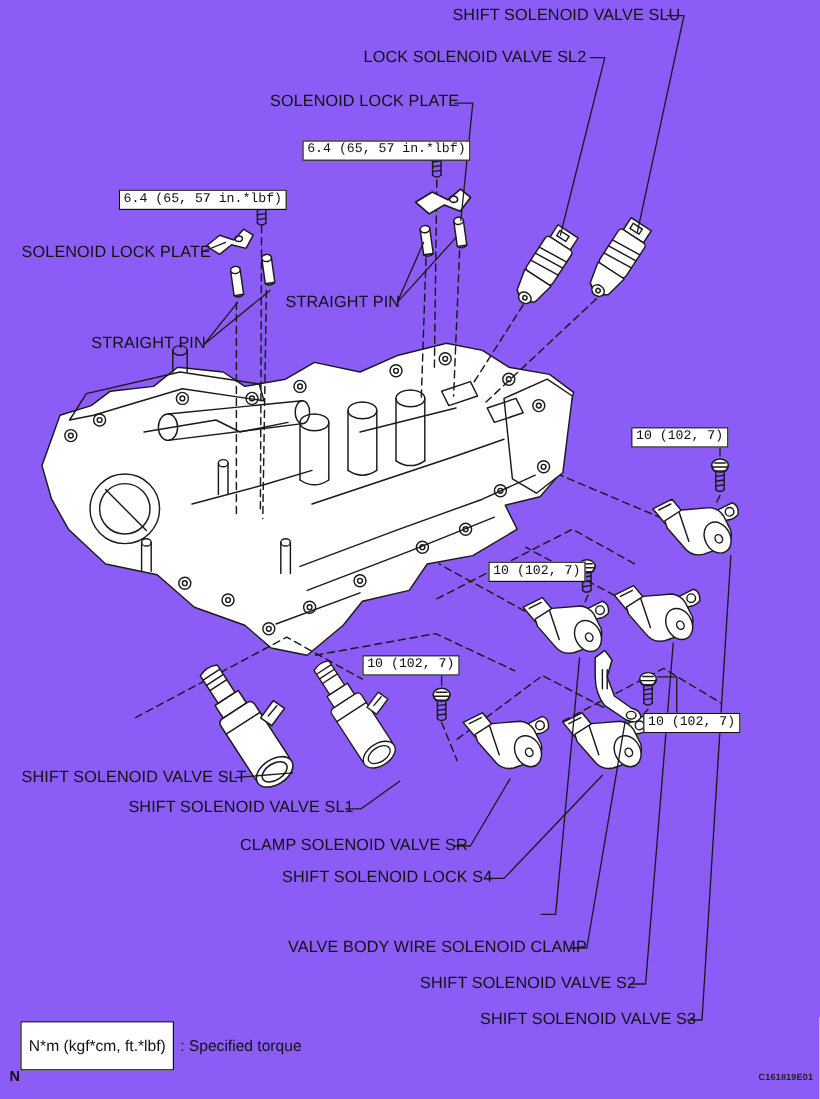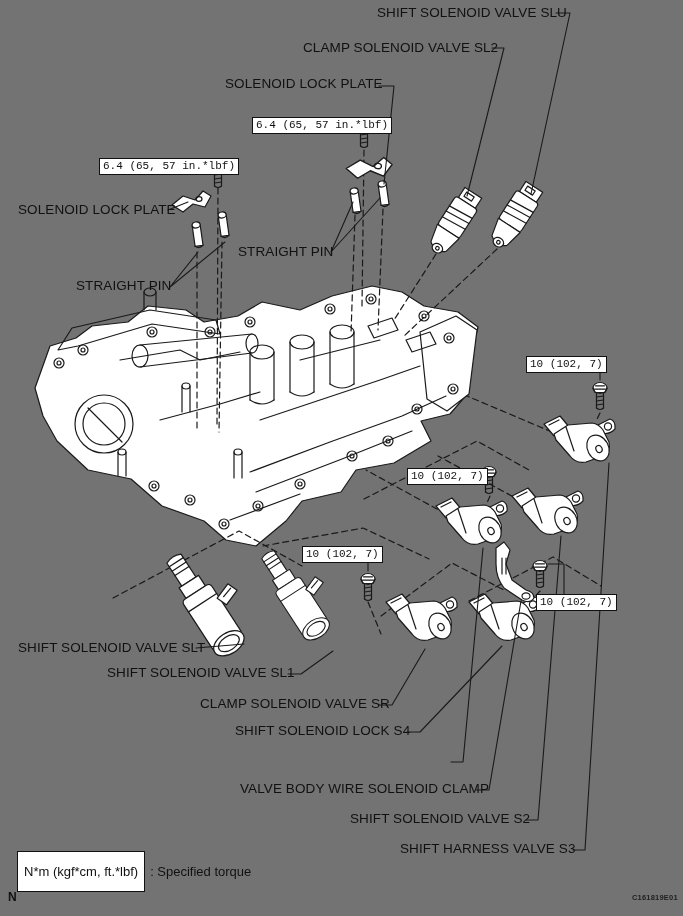--- a/index.html
+++ b/index.html
@@ -1,17 +1,17 @@
 <!DOCTYPE html>
 <html><head>
 <meta charset="utf-8">
 <style>
   html,body { margin:0; padding:0; background:#ffffff; }
   .stage {
-    position:relative; width:683px; height:916px; background:#737373;
+    position:relative; width:683px; height:916px; background:#8b5cf6;
     font-family:"Liberation Sans", sans-serif; overflow:hidden;
   }
   svg.art { position:absolute; left:0; top:0; width:683px; height:916px; }
   .lbl {
     position:absolute; font-size:13.5px; line-height:1.1; color:#111;
     white-space:nowrap; letter-spacing:0.1px;
   }
   .torque {
     position:absolute; border:1.5px solid #111; background:#fff;
     padding:1px 3px; font-size:11px; line-height:1.2; color:#111;
@@ -274,32 +274,32 @@
       </g>
     <g>
         <use href="#bolt" transform="translate(368,579)"></use>
       </g>
     <g>
         <use href="#bolt" transform="translate(540,566)"></use>
       </g>
   </svg>
 
   <div class="lbl" style="left:377px; top:6px">SHIFT SOLENOID VALVE SLU</div>
-  <div class="lbl" style="left:303px; top:41px">CLAMP SOLENOID VALVE SL2</div>
+  <div class="lbl" style="left:303px; top:41px">LOCK SOLENOID VALVE SL2</div>
   <div class="lbl" style="left:225px; top:77px">SOLENOID LOCK PLATE</div>
   <div class="lbl" style="left:18px;  top:203px">SOLENOID LOCK PLATE</div>
   <div class="lbl" style="left:238px; top:245px">STRAIGHT PIN</div>
   <div class="lbl" style="left:76px;  top:279px">STRAIGHT PIN</div>
   <div class="lbl" style="left:18px;  top:641px">SHIFT SOLENOID VALVE SLT</div>
   <div class="lbl" style="left:107px; top:666px">SHIFT SOLENOID VALVE SL1</div>
   <div class="lbl" style="left:200px; top:697px">CLAMP SOLENOID VALVE SR</div>
   <div class="lbl" style="left:235px; top:724px">SHIFT SOLENOID LOCK S4</div>
   <div class="lbl" style="left:240px; top:782px">VALVE BODY WIRE SOLENOID CLAMP</div>
   <div class="lbl" style="left:350px; top:812px">SHIFT SOLENOID VALVE S2</div>
-  <div class="lbl" style="left:400px; top:842px">SHIFT HARNESS VALVE S3</div>
+  <div class="lbl" style="left:400px; top:842px">SHIFT SOLENOID VALVE S3</div>
 
   <div class="torque" style="left:252px; top:117px">6.4 (65, 57 in.*lbf)</div>
   <div class="torque" style="left:99px;  top:158px">6.4 (65, 57 in.*lbf)</div>
   <div class="torque" style="left:526px; top:356px">10 (102, 7)</div>
   <div class="torque" style="left:407px; top:468px">10 (102, 7)</div>
   <div class="torque" style="left:302px; top:546px">10 (102, 7)</div>
   <div class="torque" style="left:536px; top:594px">10 (102, 7)</div>
 
   <div class="legend">
     <span class="ubox">N*m (kgf*cm, ft.*lbf)</span>

